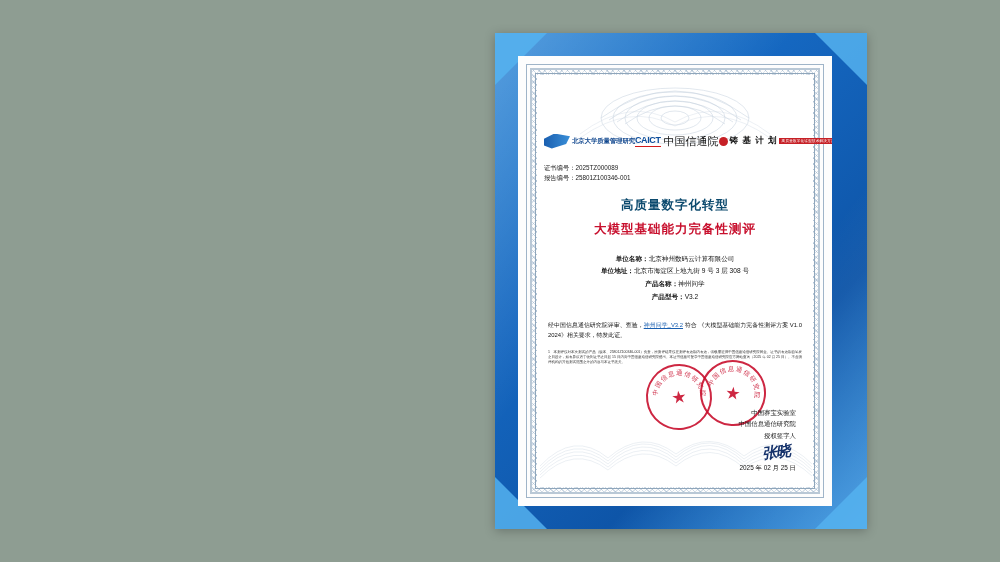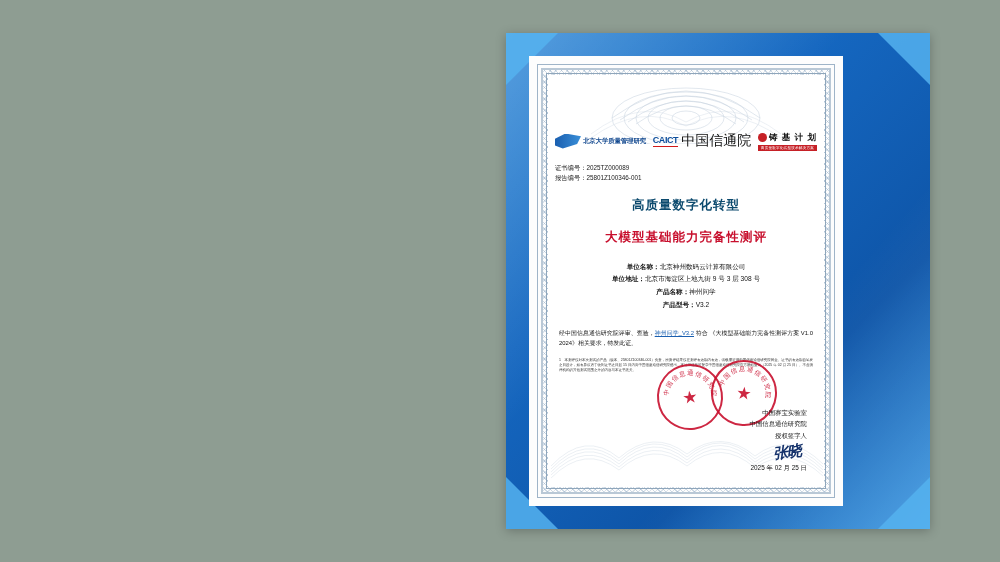--- a/index.html
+++ b/index.html
@@ -18,23 +18,23 @@
   #stage {
     position: relative;
     width: 1000px;
     height: 562px;
     background: #8e9d92;
   }
 
   
   .cert-outer {
     position: absolute;
-    left: 506px;
+    left: 495px;
     top: 33px;
-    width: 424px;
+    width: 372px;
     height: 496px;
     background: linear-gradient(135deg, #1f7fd4 0%, #1567c0 35%, #0e55a8 70%, #2a8fe0 100%);
     box-shadow: 0 2px 10px rgba(0,0,0,0.25);
   }
   .cert-outer::before {
     content: "";
     position: absolute;
     left: 0; top: 0; right: 0; bottom: 0;
     background:
       linear-gradient(to bottom right, rgba(255,255,255,0.25) 0%, rgba(255,255,255,0) 40%),
@@ -158,27 +158,26 @@
   .caict-mark {
     font-size: 9px;
     font-weight: bold;
     color: #0d4e9c;
     letter-spacing: -0.4px;
     border-bottom: 1.5px solid #d11a1a;
     padding-bottom: 1px;
     line-height: 1;
   }
   .caict-cn {
-    font-size: 14px;
+    font-size: 11px;
     color: #111;
     white-space: nowrap;
   }
   .logo-zhuji {
     display: flex;
-    flex-direction: column;
     align-items: center;
     gap: 1px;
   }
   .zhuji-top {
     display: flex;
     align-items: center;
     gap: 2px;
   }
   .zhuji-dot {
     width: 9px; height: 9px;
@@ -220,21 +219,21 @@
     line-height: 1.6;
     white-space: nowrap;
   }
   .title-sub {
     font-size: 12.5px;
     font-weight: bold;
     color: #c8102e;
     letter-spacing: 1px;
     line-height: 1.6;
     white-space: nowrap;
-    margin-top: 12px;
+    margin-top: 4px;
   }
 
   
   .fields { text-align: center; margin-bottom: 16px; }
   .field-row {
     font-size: 6.6px;
     color: #111;
     line-height: 1.95;
     white-space: nowrap;
   }

